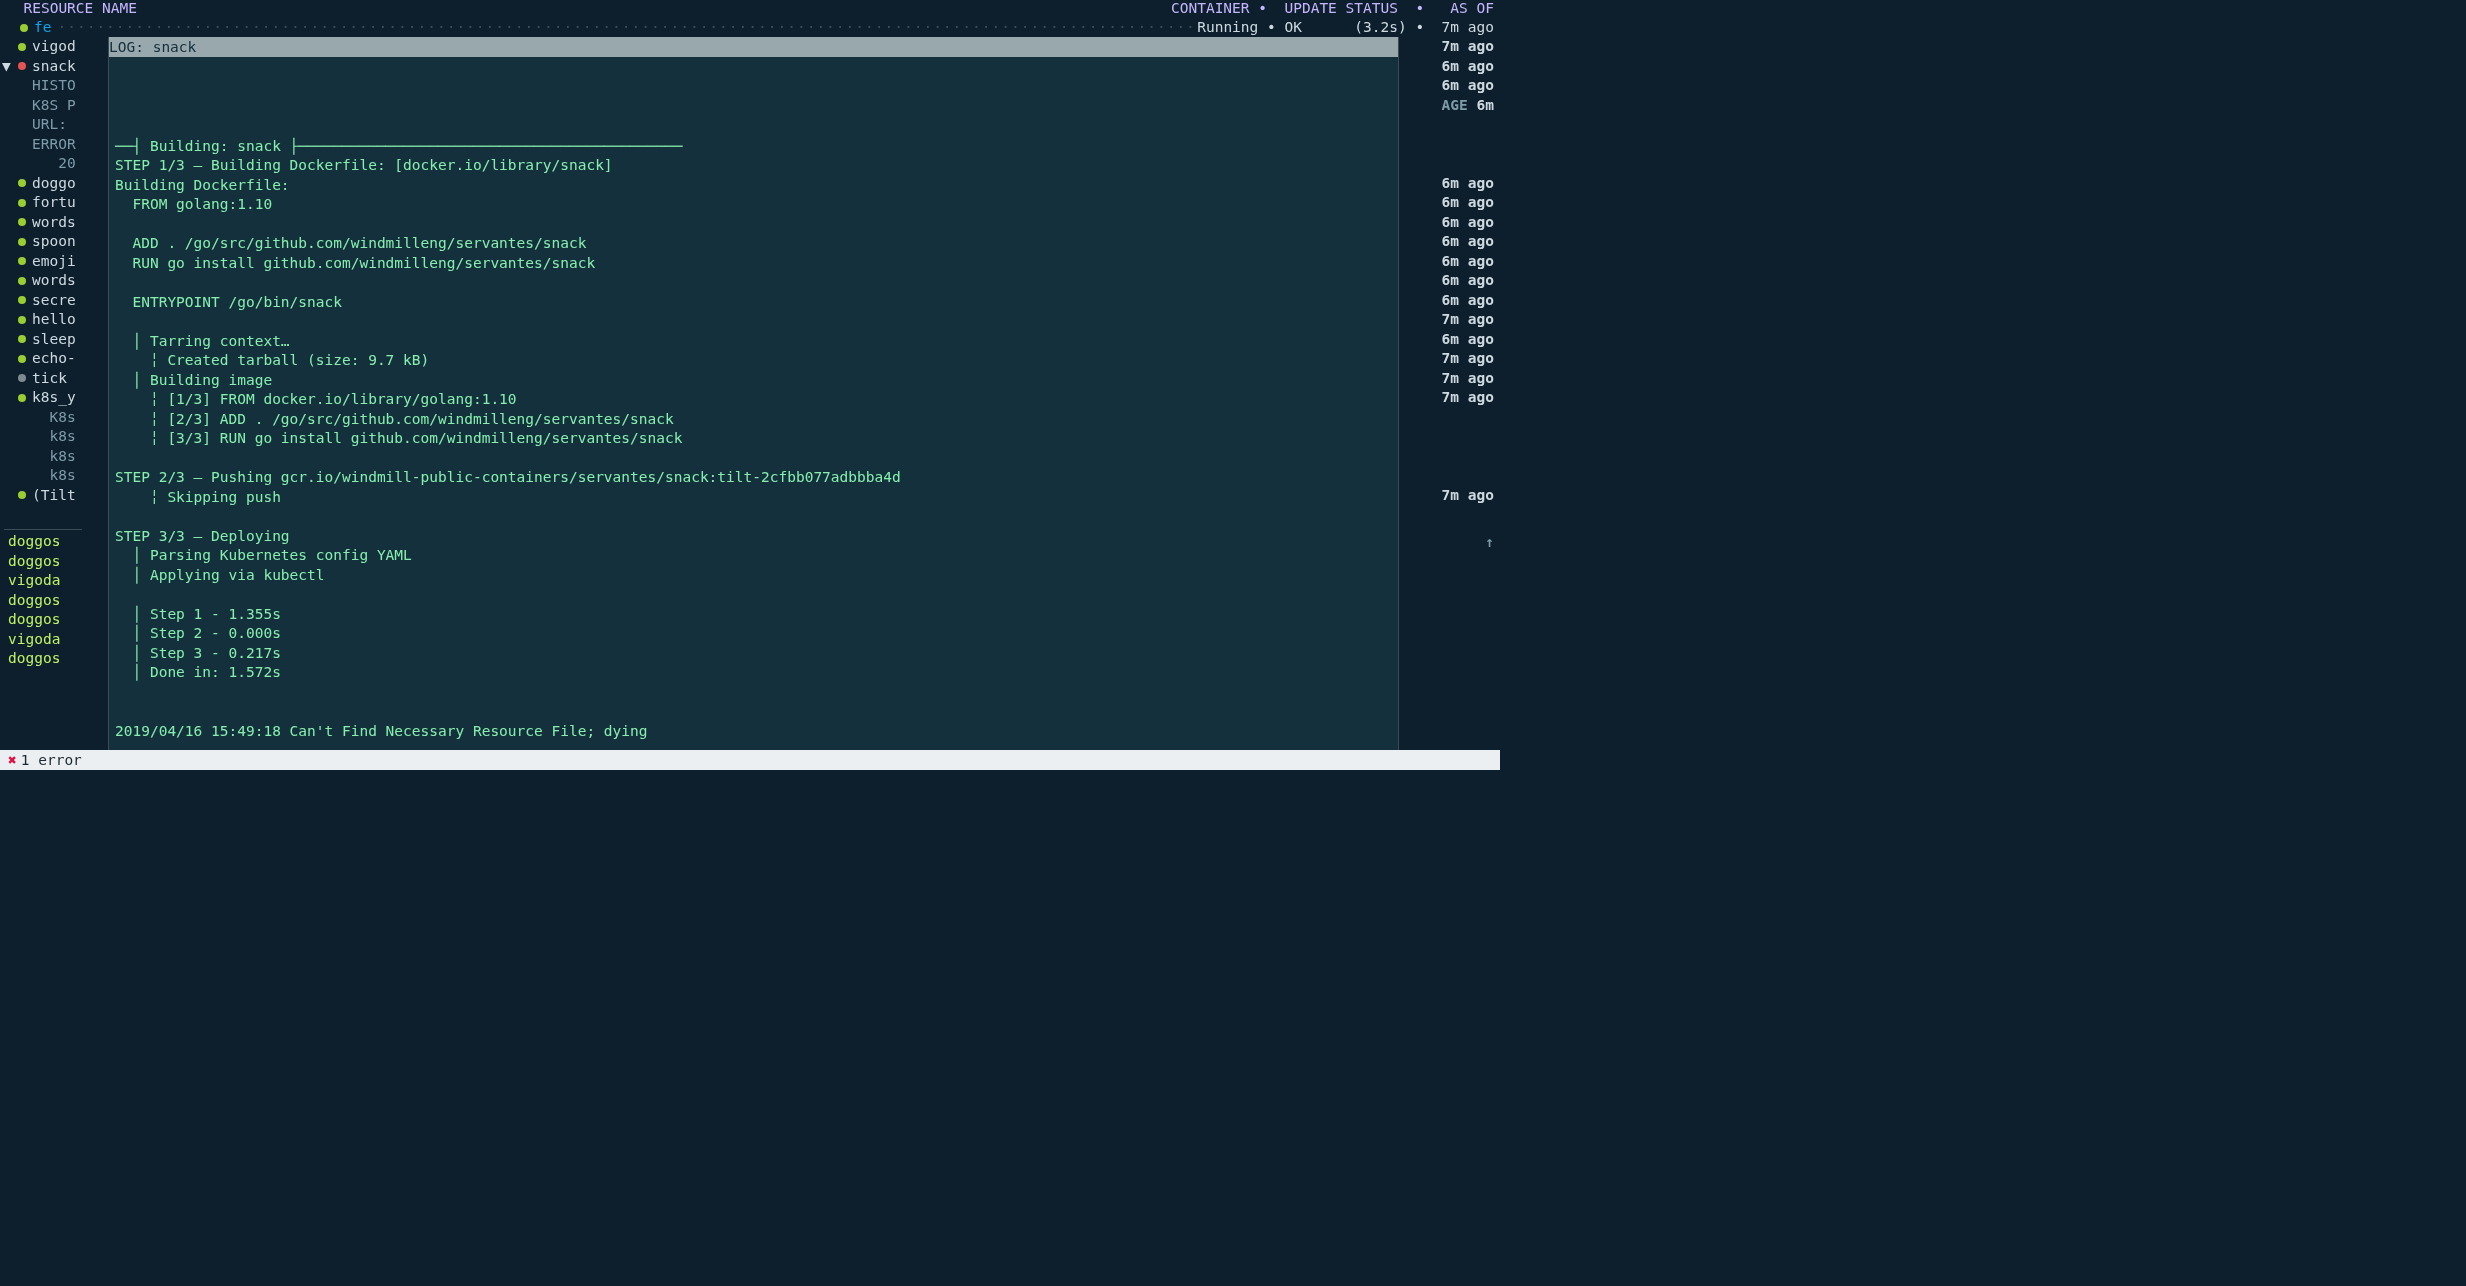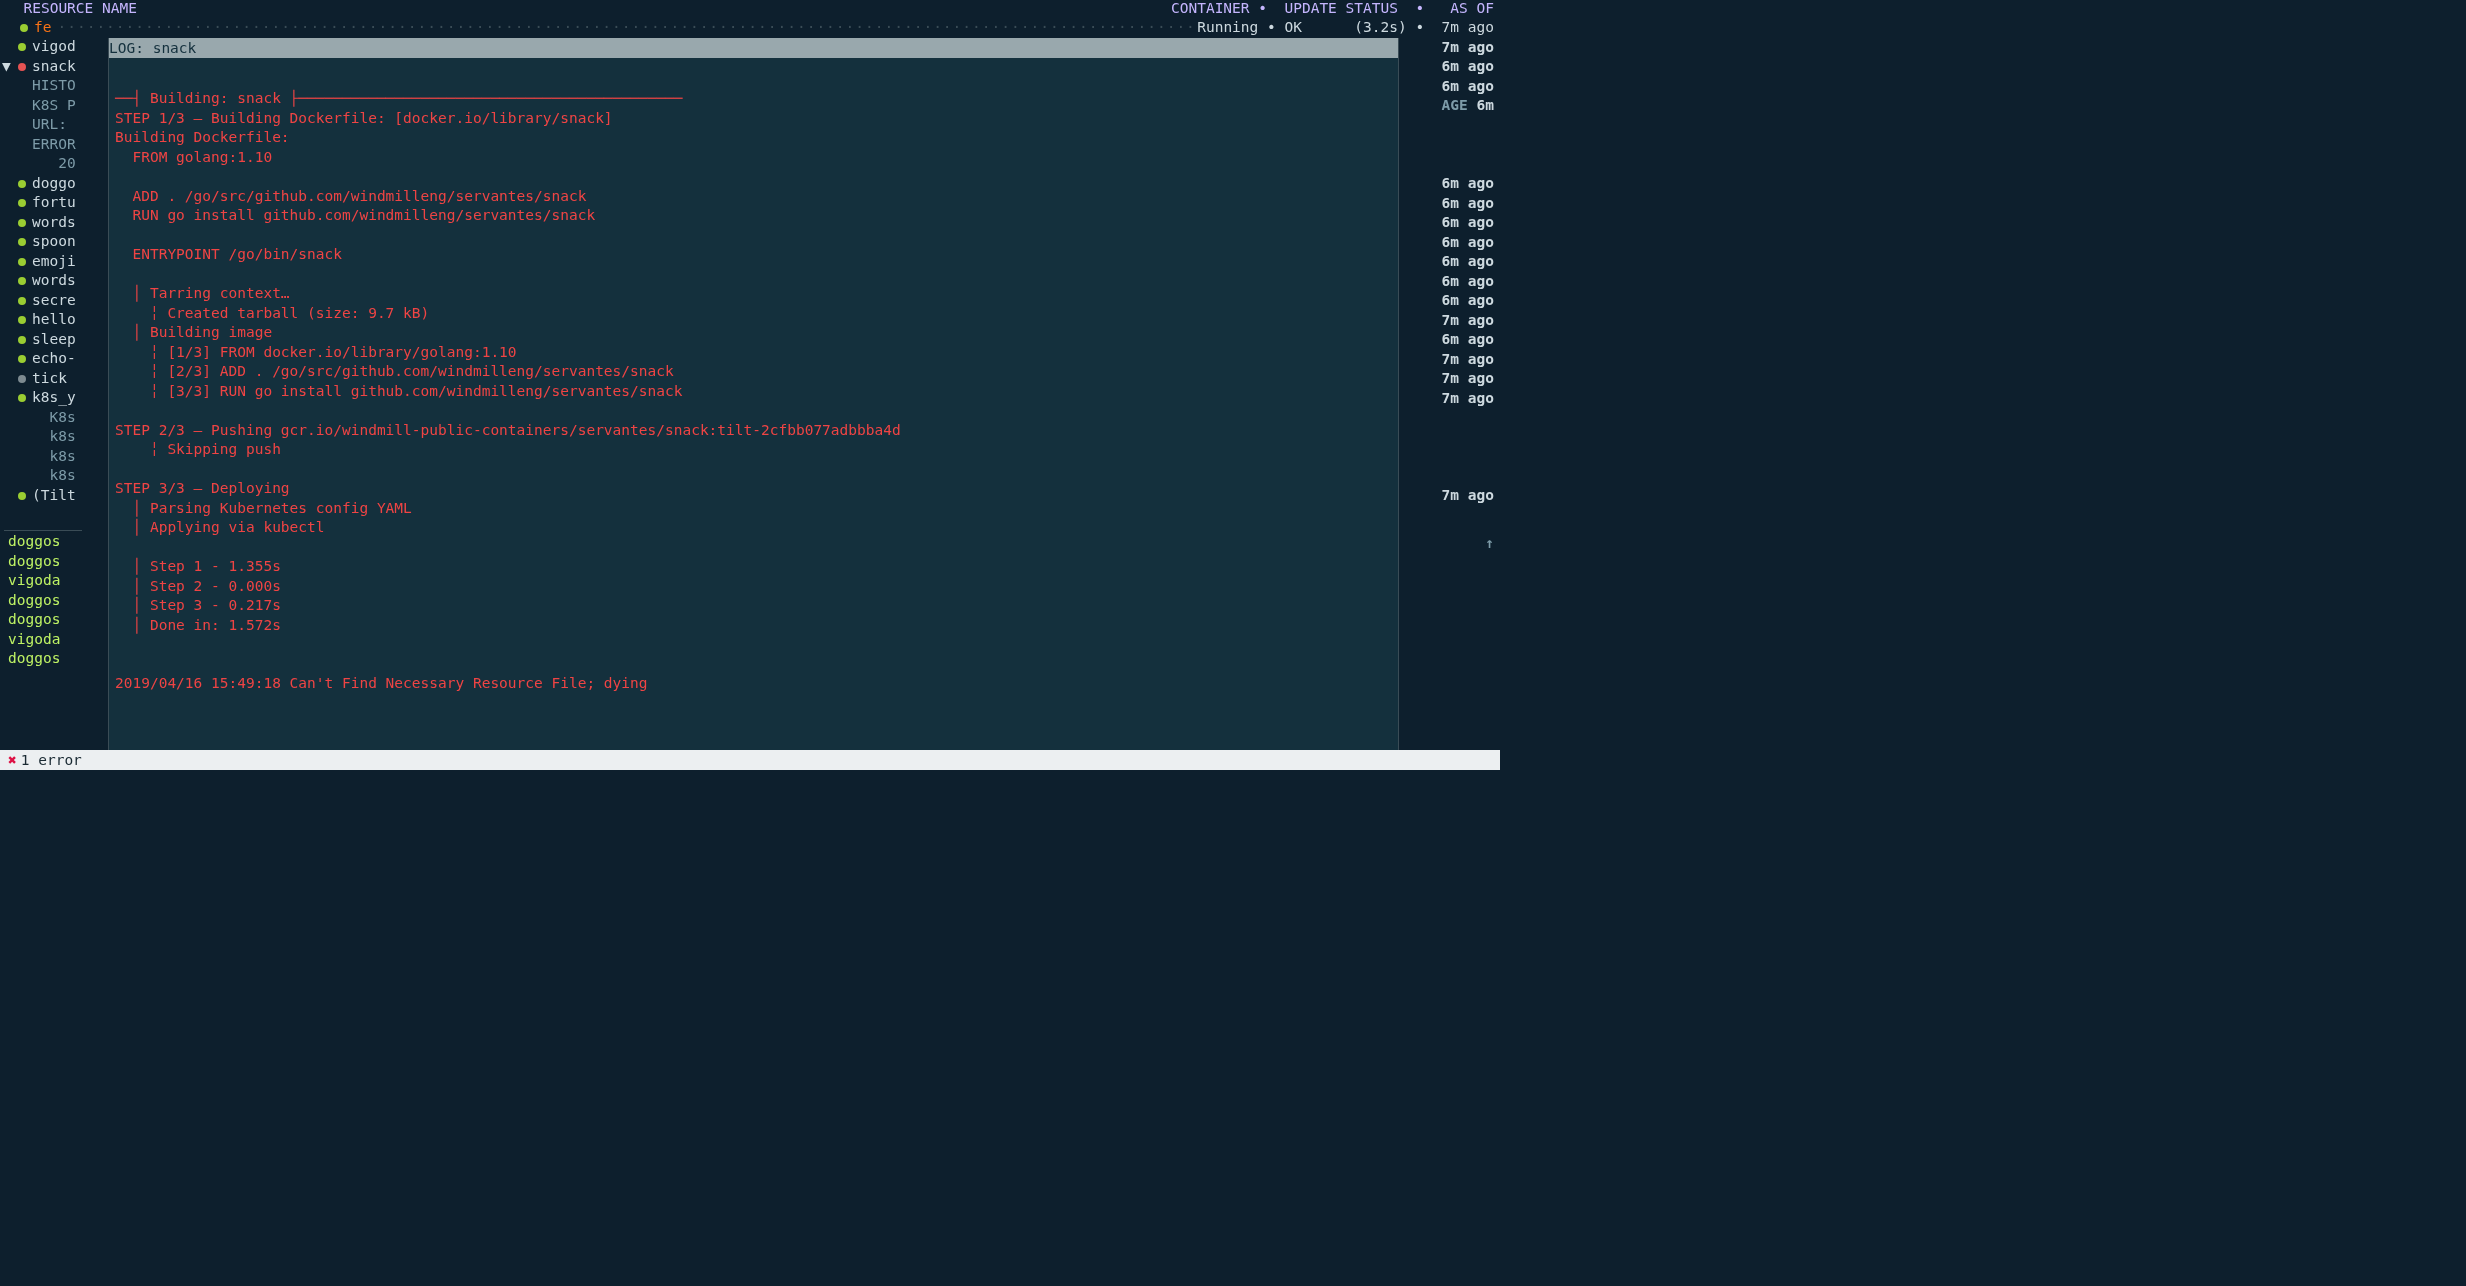--- a/index.html
+++ b/index.html
@@ -96,23 +96,24 @@
     background: #99a8ad;
     color: #14303d;
     text-align: left;
     height: 20px;
     line-height: 20px;
     font-weight: 500;
   }
   .log-body {
     flex: 1 1 auto;
     padding: 12px 6px 4px 6px;
-    color: #ef4444;
-    white-space: pre;
-    overflow: hidden;
+    color: #86efac;
+    white-space: pre;
+    overflow: hidden;
+    margin-top: 48px;
   }
   .log-body .line { height: 19.5px; }
 
   
   .toprow {
     position: absolute;
     top: 18px; left:0; right:0;
     height: 19.5px;
     display:flex; align-items:center;
     color:#cdd9df;
@@ -154,21 +155,21 @@
 <div class="screen">
 
   <div class="header-row">
     <span class="left">  RESOURCE NAME</span>
     <span class="spacer"></span>
     <span class="right">CONTAINER •  UPDATE STATUS  •   AS OF</span>
   </div>
 
   <div class="toprow">
     <span class="dot green" style="margin-left:14px;"></span>
-    <span style="color:#f97316;">fe</span>
+    <span style="color:#0ea5e9;">fe</span>
     <span class="dots-fill">·····························································································································································································································································································································</span>
     <span class="status">Running • OK      (3.2s) •  7m ago</span>
   </div>
 
   <div style="height:19.5px;"></div>
 
   <div class="body-area">
 
     <div class="sidebar" id="sidebar">
         <div class="row"><span class="dot green"></span><span>vigod</span></div>

